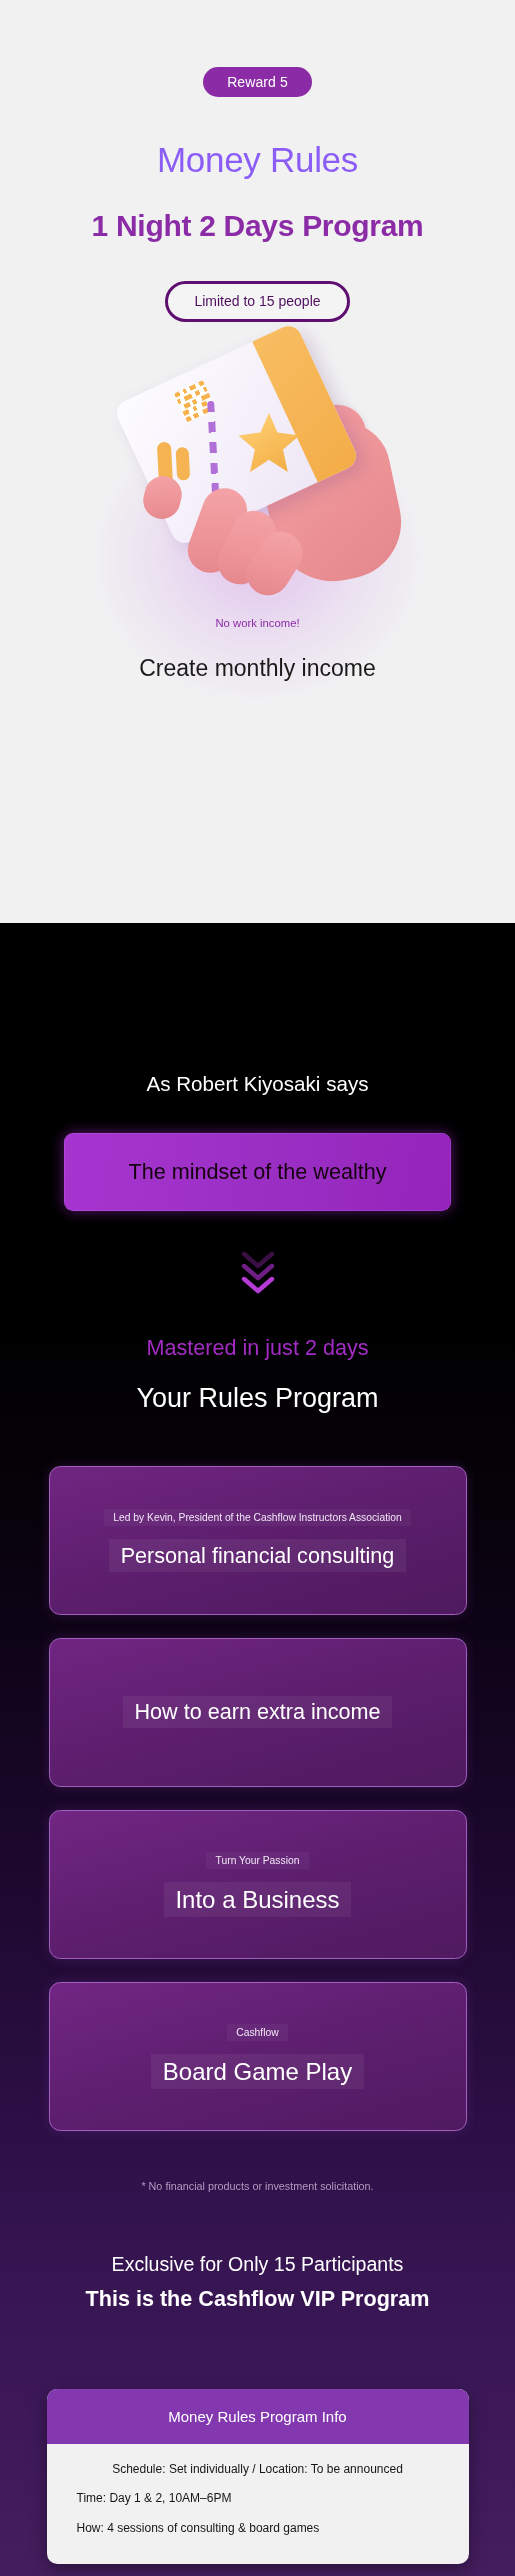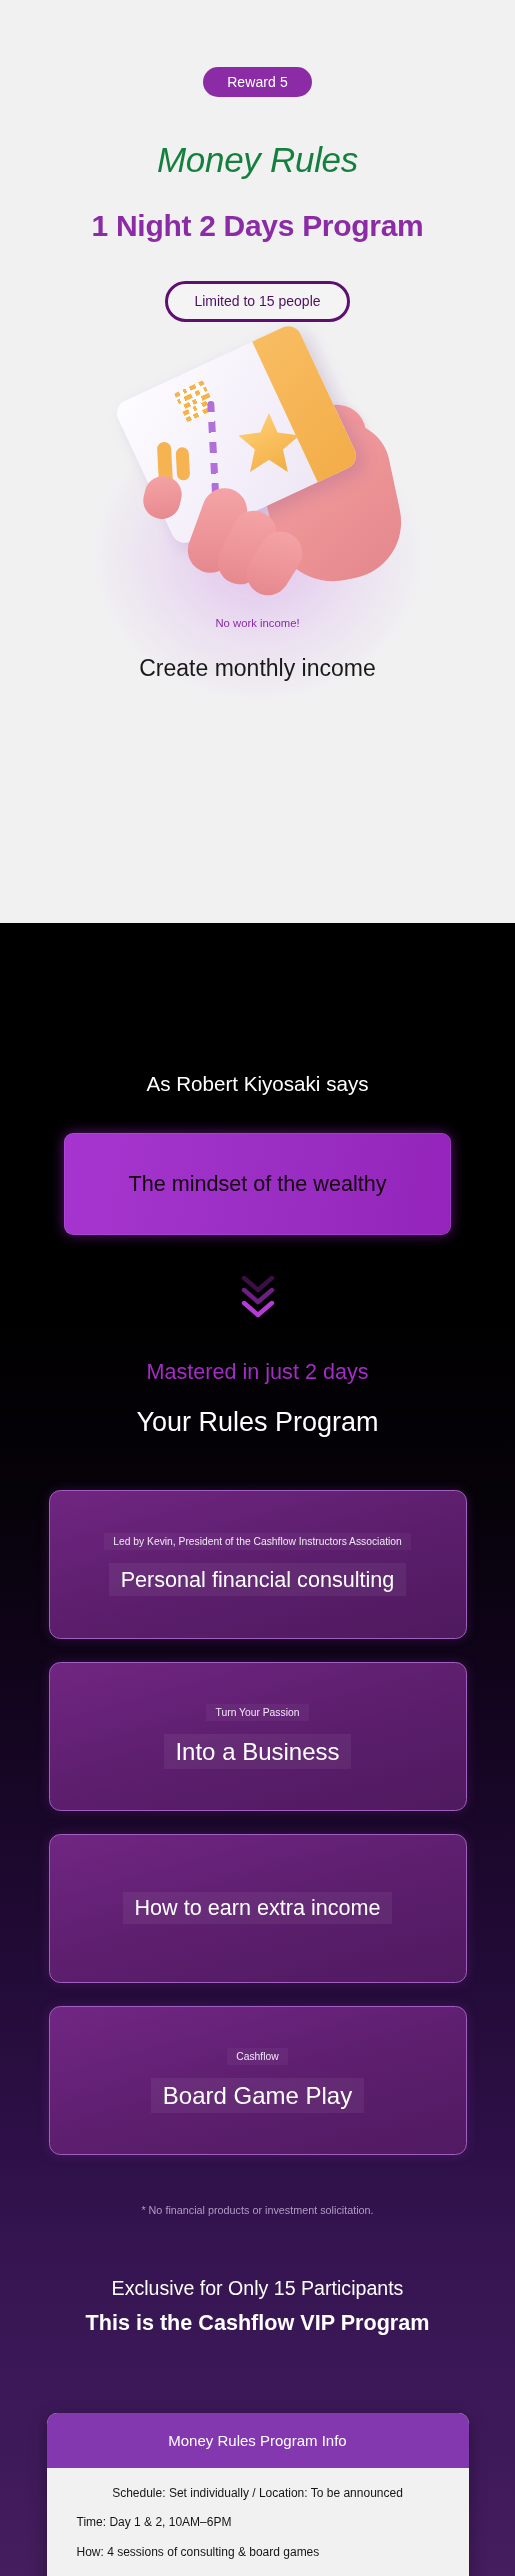--- a/index.html
+++ b/index.html
@@ -30,25 +30,24 @@
     color: #fff;
     font-size: 14px;
     padding: 6.7px 24px 7.7px;
     border-radius: 20.6px;
     letter-spacing: 0.1px;
     z-index:2;
   }
   .hero-title {
     margin-top: 43px;
     font-size: 35px;
-    color: #15803d;
+    color: #8b5cf6;
     font-weight: 400;
     letter-spacing: -0.3px;
     z-index:2;
-    font-style:italic;
   }
   .hero-sub {
     margin-top: 29px;
     font-size: 30px;
     color: #8b2ca6;
     font-weight: 700;
     letter-spacing: -0.3px;
     z-index:2;
   }
   .limit-pill {
@@ -139,21 +138,21 @@
     width: 515px; height: 1930px;
     background: linear-gradient(180deg,
       #000000 0%, #000000 20%, #060209 30%,
       #140521 42%, #200a33 52%, #2c0f45 62%,
       #371552 70%, #3f1a5b 80%, #48205f 90%, #4d2266 100%);
     display: flex; flex-direction: column; align-items: center;
   }
   .kiyo { margin-top: 149px; font-size: 20.6px; color: #fff; }
   .mindset-box {
     margin-top: 37px;
-    width: 387px; height: 102px;
+    width: 387px; height: 78px;
     border-radius: 9.3px;
     background: linear-gradient(100deg,#a635cf 0%,#9b2fc4 50%,#9424bb 100%);
     box-shadow: 0 0 13.4px rgba(160,40,200,.55), inset 0 0 0 0.5px rgba(220,150,255,.35);
     display: flex; align-items: center; justify-content: center;
     color: #15020f; font-size: 21.6px;
   }
   .chevrons { margin-top: 40px; display:flex; flex-direction:column; align-items:center; }
   .chev { width: 34px; height: 18.5px; margin-top: -6.2px; }
   .chev:first-child { margin-top: 0; }
   .mastered { margin-top: 41px; font-size: 21.6px; color: #a32cc4; }
@@ -253,26 +252,26 @@
     <div class="prog-title">Your Rules Program</div>
 
     <div class="cards">
 
       <div class="card">
         <div class="card-kicker">Led by Kevin, President of the Cashflow Instructors Association</div>
         <div class="card-title">Personal financial consulting</div>
       </div>
 
       <div class="card">
+        <div class="card-title solo">How to earn extra income</div>
+      </div>
+
+      <div class="card">
         <div class="card-kicker">Turn Your Passion</div>
         <div class="card-title big">Into a Business</div>
-      </div>
-
-      <div class="card">
-        <div class="card-title solo">How to earn extra income</div>
       </div>
 
       <div class="card">
         <div class="card-kicker">Cashflow</div>
         <div class="card-title big">Board Game Play</div>
       </div>
 
     </div>
 
     <div class="disclaim">* No financial products or investment solicitation.</div>

